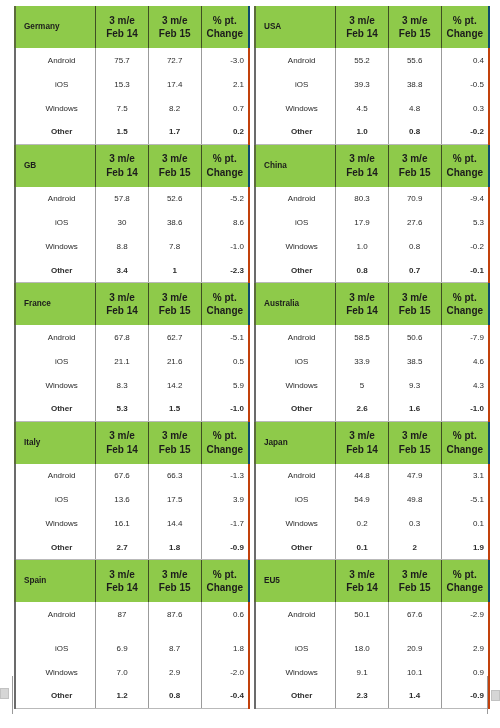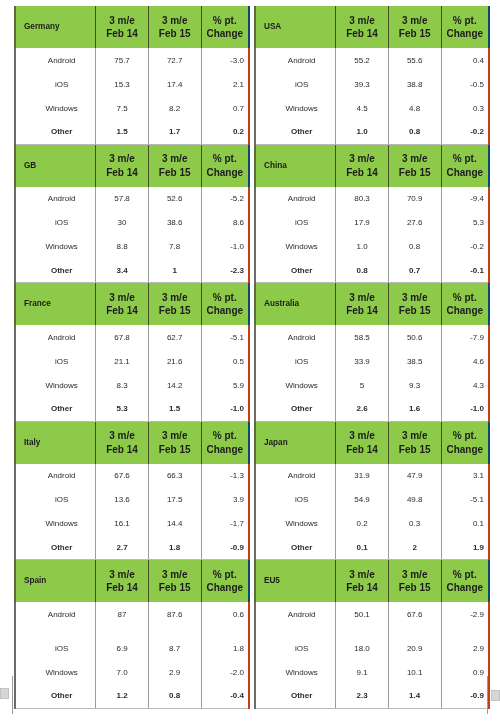--- a/index.html
+++ b/index.html
@@ -457,21 +457,21 @@
             <tr>
               <th class="h-region">Japan</th>
               <th class="h-metric">3 m/e Feb 14</th>
               <th class="h-metric">3 m/e Feb 15</th>
               <th class="h-metric h-last">% pt. Change</th>
             </tr>
           </thead>
           <tbody>
             <tr>
               <td class="t-label">Android</td>
-              <td class="t-val">31.9</td>
+              <td class="t-val">44.8</td>
               <td class="t-val">47.9</td>
               <td class="t-val t-last">3.1</td>
             </tr>
             <tr>
               <td class="t-label">iOS</td>
               <td class="t-val">54.9</td>
               <td class="t-val">49.8</td>
               <td class="t-val t-last">-5.1</td>
             </tr>
             <tr>

